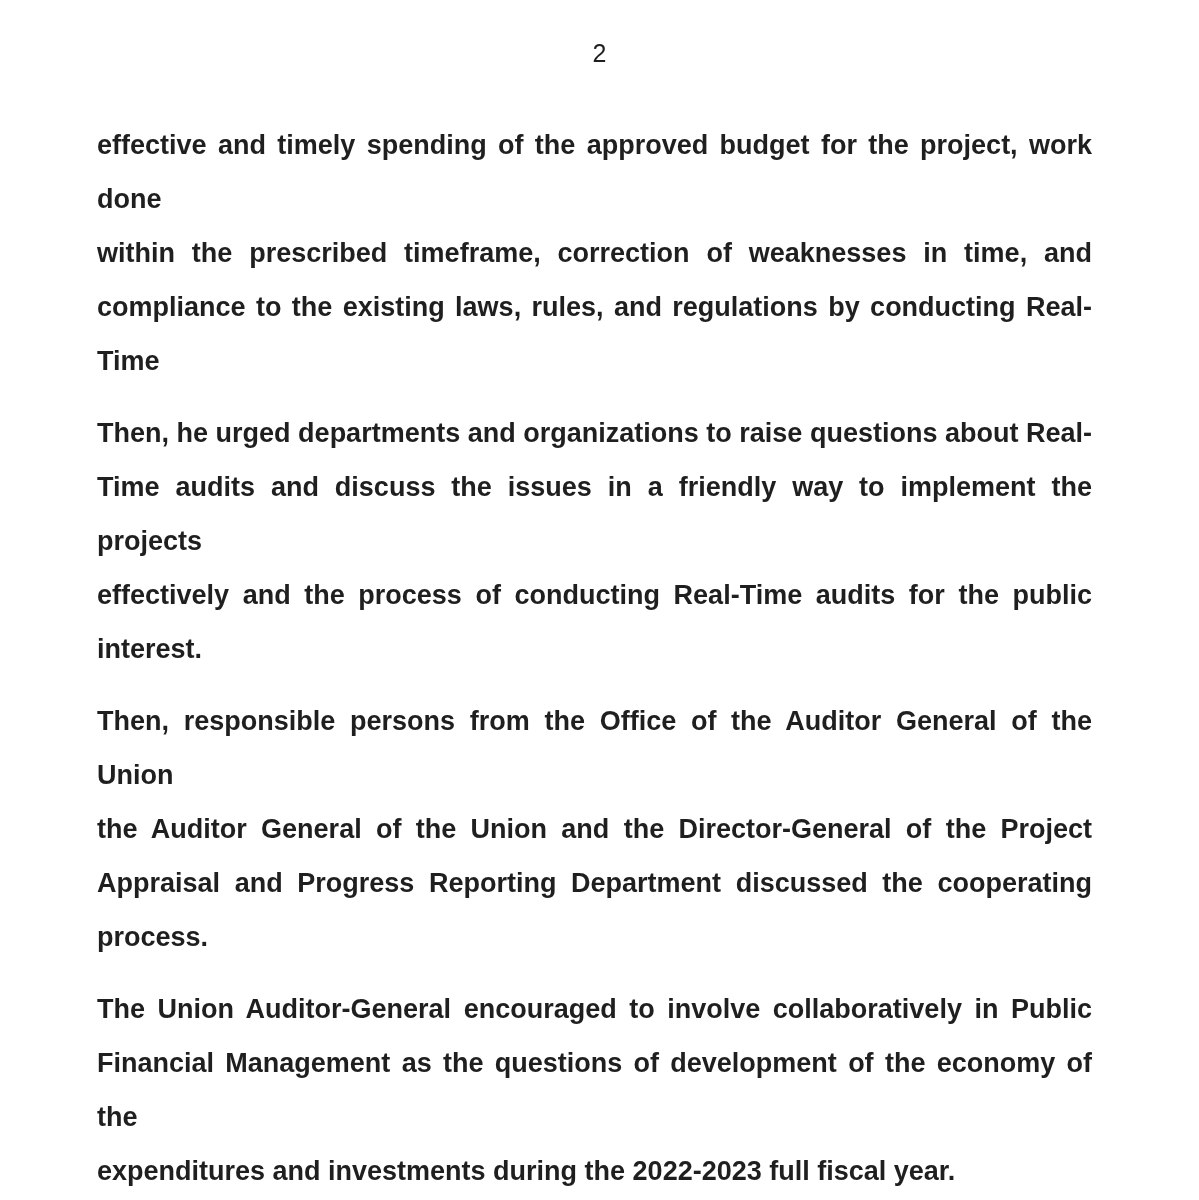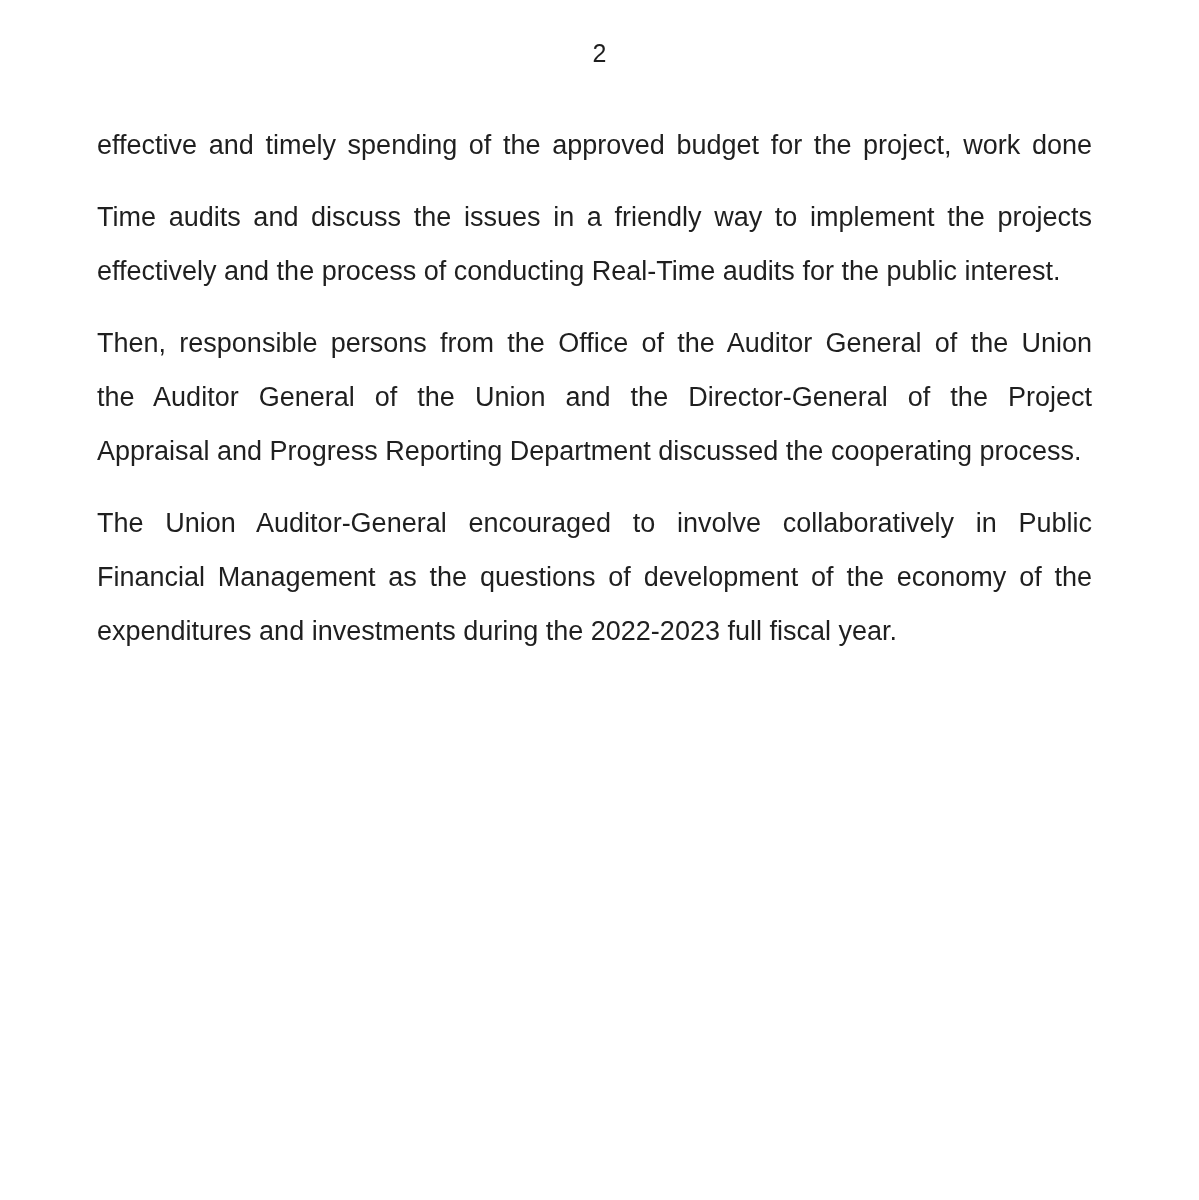--- a/index.html
+++ b/index.html
@@ -29,41 +29,45 @@
   }
   .content {
     margin: 50px 99px 0 97px; 
     font-size: 27px;
     line-height: 54px;
     color: #1f1f1f;
   }
   .content p {
     margin: 0 8px 18px 0;
     padding: 0;
+    font-weight: bold;
   }
   .line {
     display: block;
     text-align: justify;
     text-align-last: justify;
     white-space: normal;
   }
   .line.last {
     text-align-last: left;
   }
 </style>
 </head>
 <body>
 
 <div class="page">
   <div class="page-number">2</div>
   <div class="content">
       <p>
         <span class="line">effective and timely spending of the approved budget for the project, work done</span>
+        <span class="line">within the prescribed timeframe, correction of weaknesses in time, and</span>
+        <span class="line">compliance to the existing laws, rules, and regulations by conducting Real-Time</span>
       </p>
       <p>
+        <span class="line">Then, he urged departments and organizations to raise questions about Real-</span>
         <span class="line">Time audits and discuss the issues in a friendly way to implement the projects</span>
         <span class="line last">effectively and the process of conducting Real-Time audits for the public interest.</span>
       </p>
       <p>
         <span class="line">Then, responsible persons from the Office of the Auditor General of the Union</span>
         <span class="line">the Auditor General of the Union and the Director-General of the Project</span>
         <span class="line last">Appraisal and Progress Reporting Department discussed the cooperating process.</span>
       </p>
       <p>
         <span class="line">The Union Auditor-General encouraged to involve collaboratively in Public</span>

